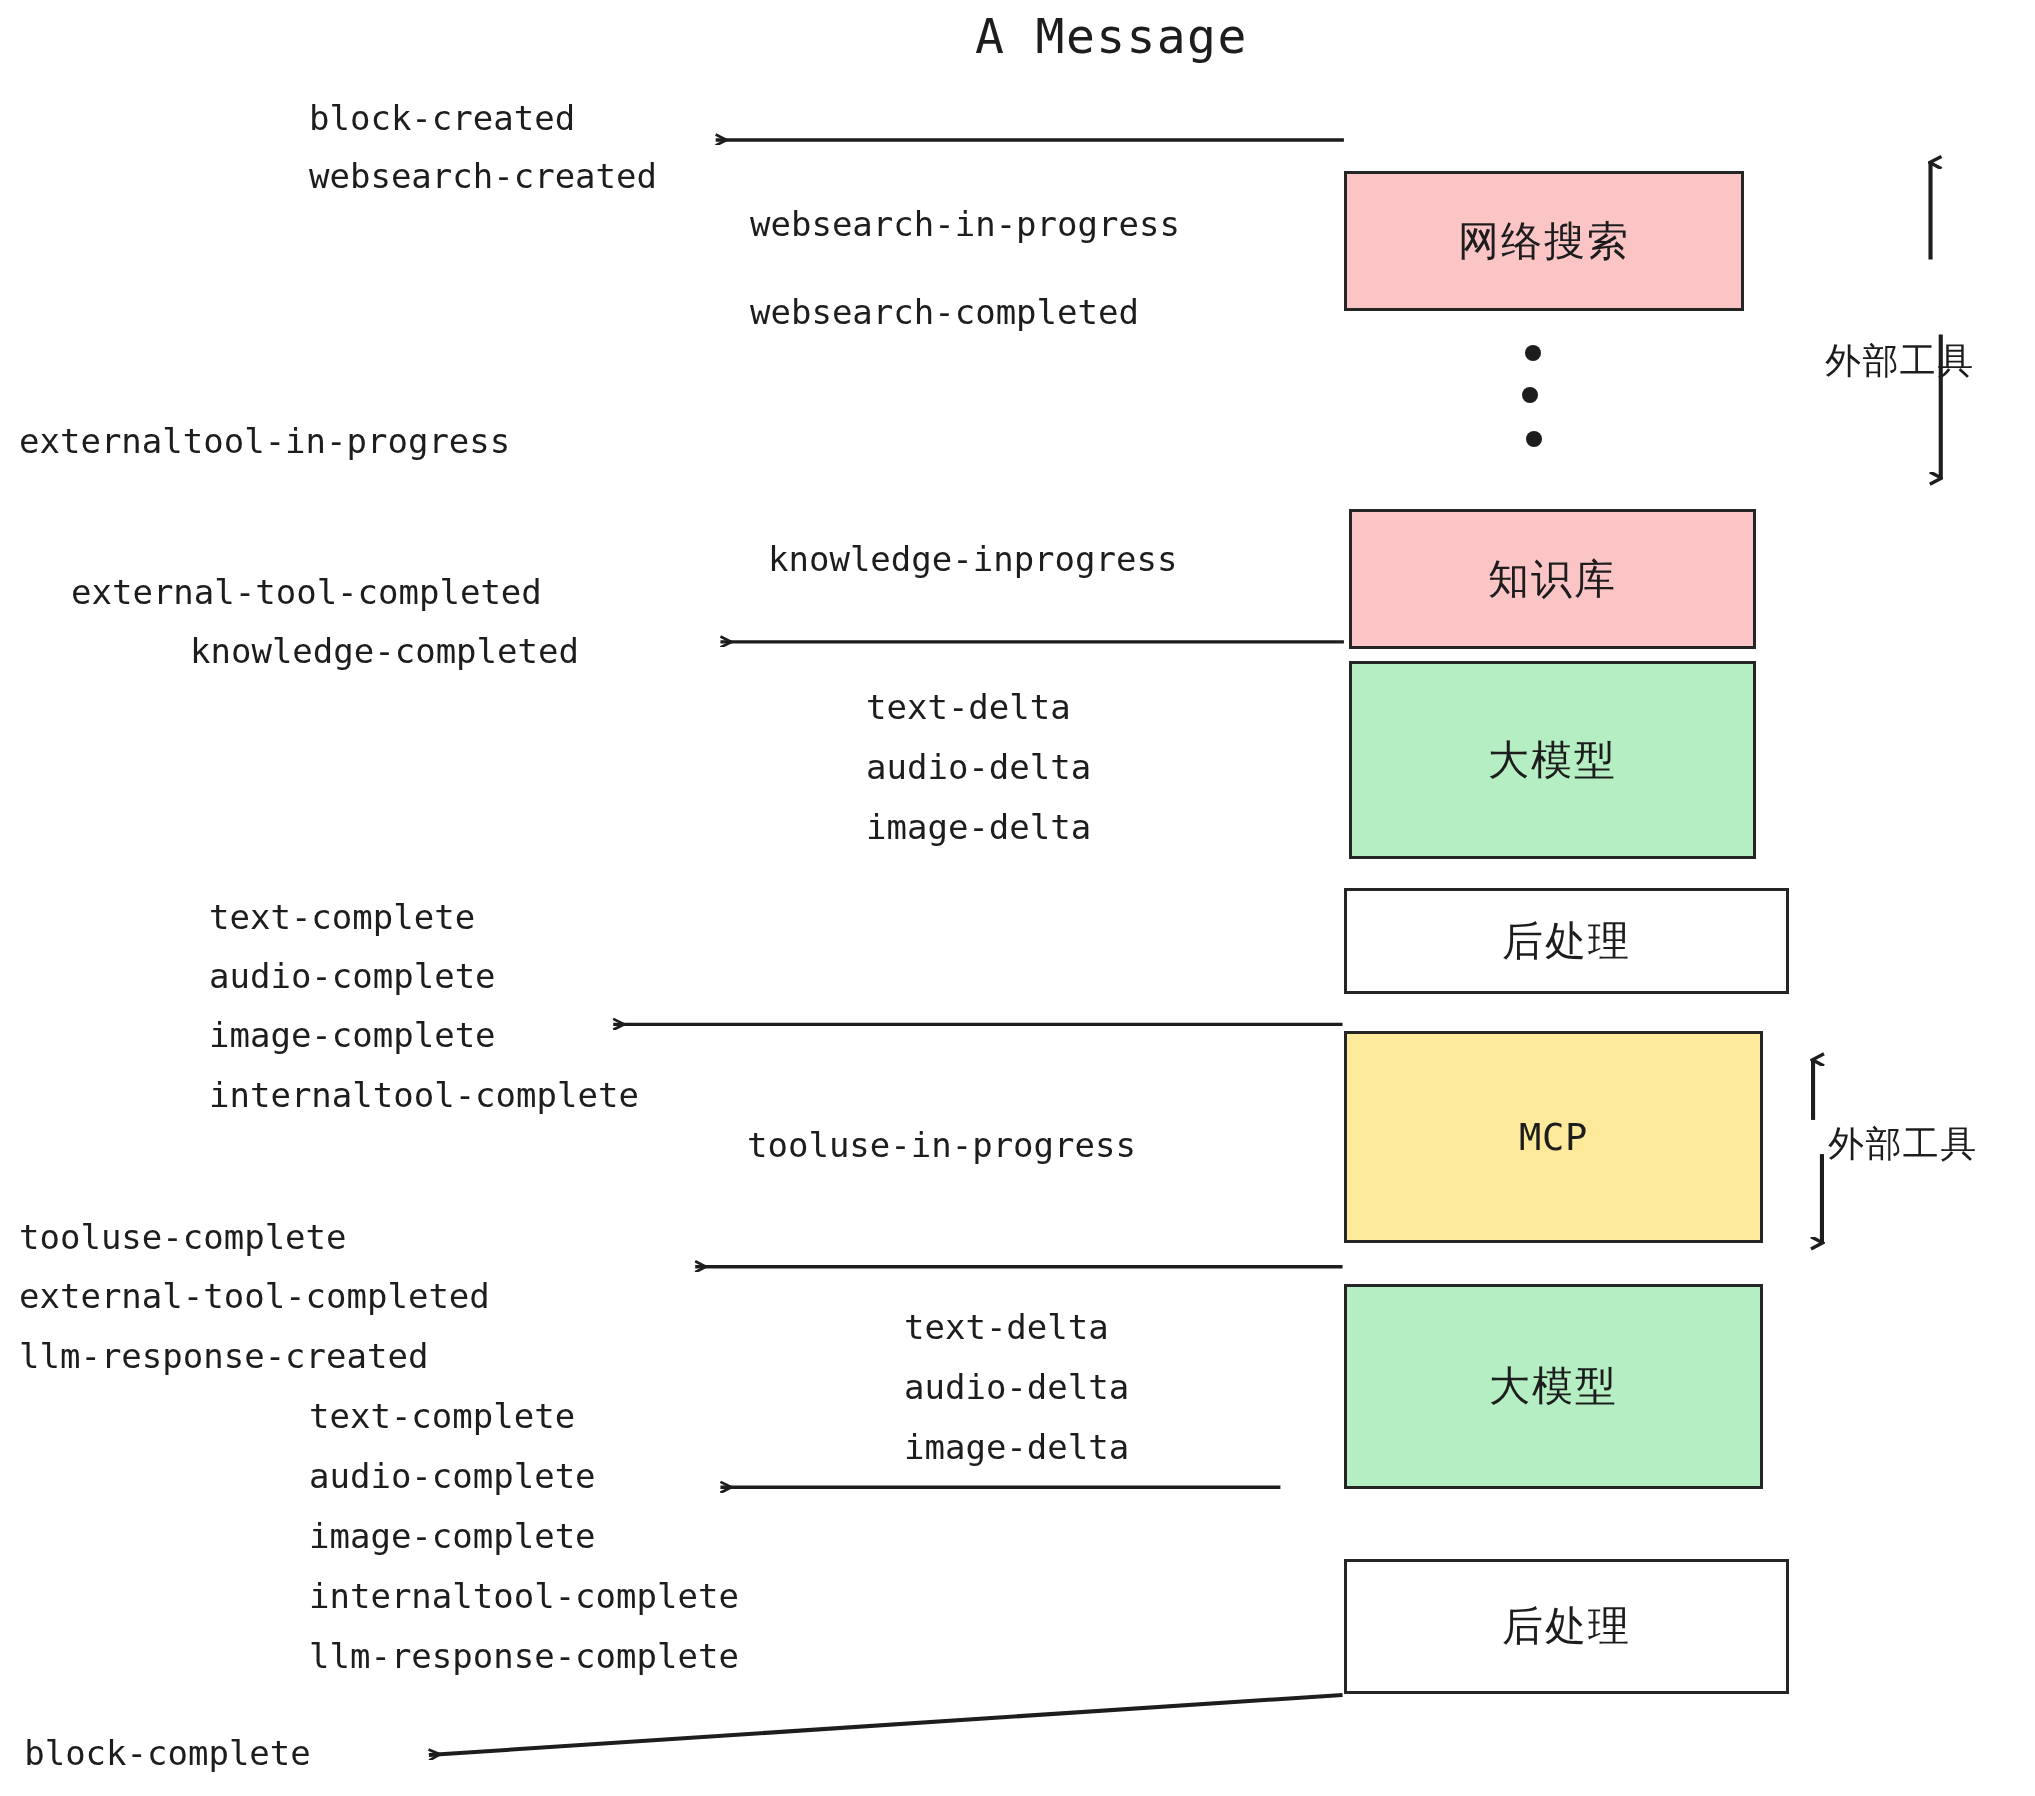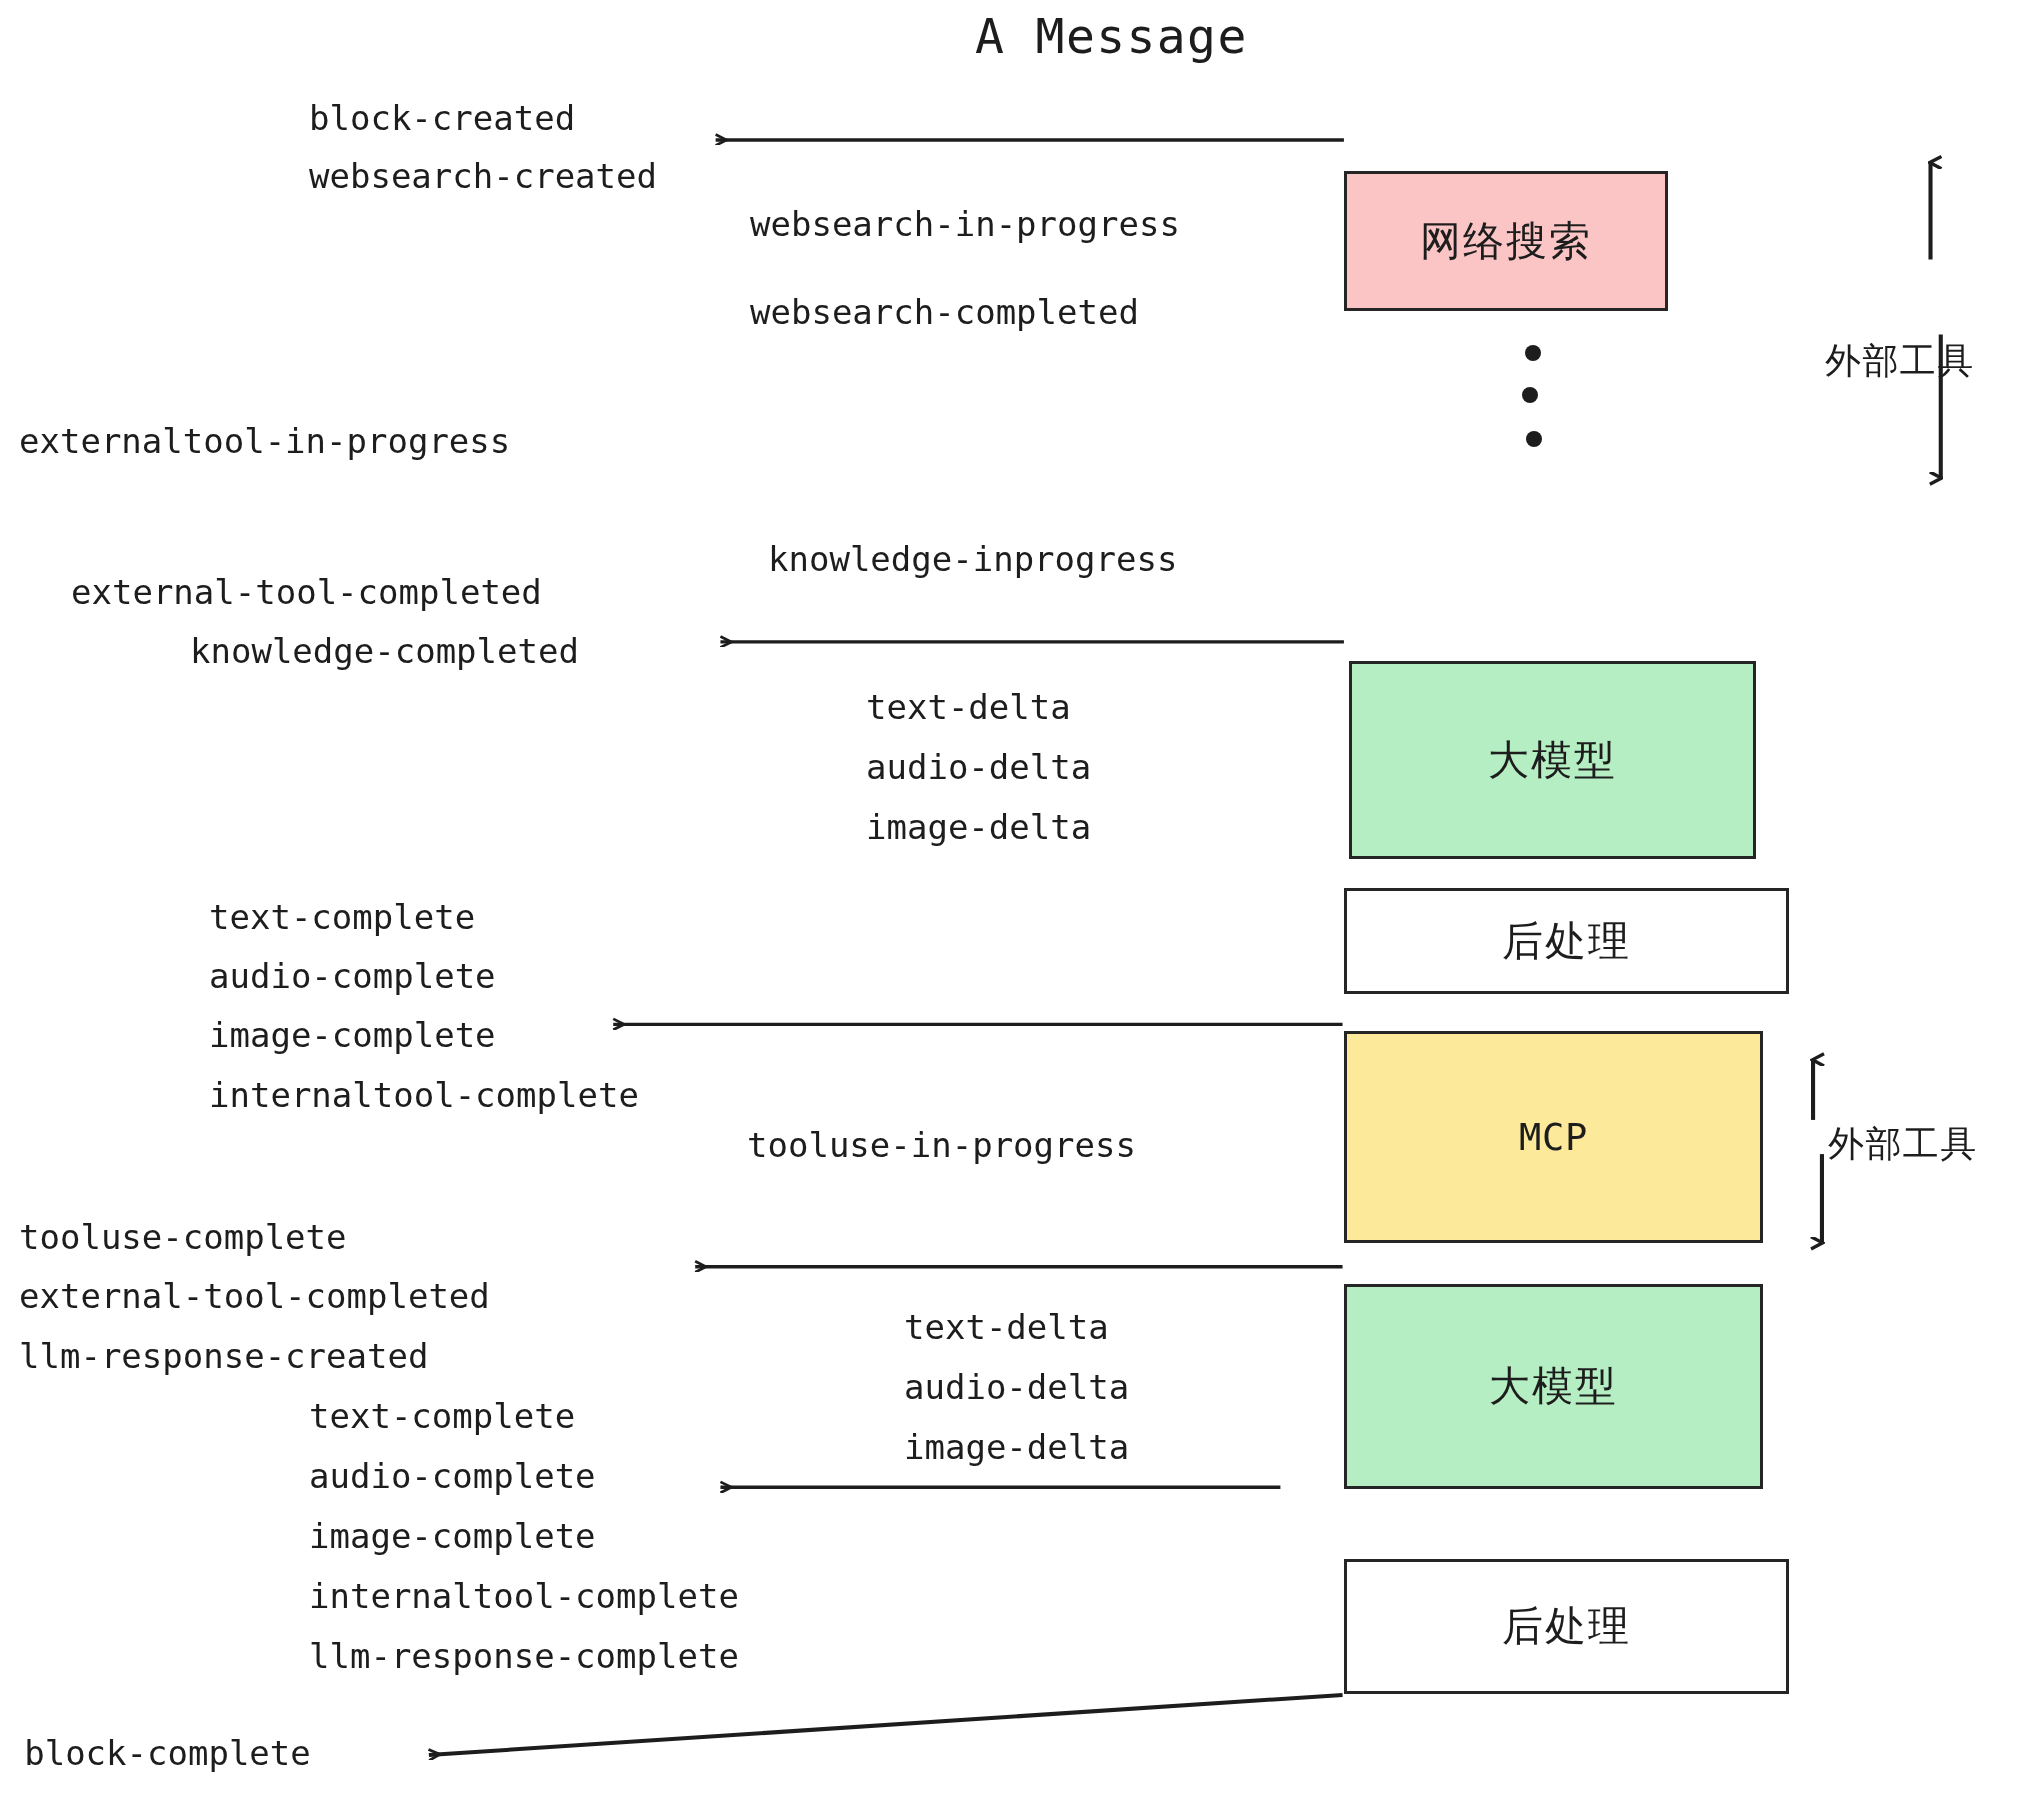--- a/index.html
+++ b/index.html
@@ -128,24 +128,27 @@
     </g>
 
     <g>
       <line x1="2655" y1="1640" x2="2655" y2="1552" stroke="#1d1d1d" stroke-width="6" marker-end="url(#ahu)"></line>
       <line x1="2668" y1="1690" x2="2668" y2="1820" stroke="#1d1d1d" stroke-width="6" marker-end="url(#ahu)"></line>
     </g>
   </svg>
 
   <div class="title" style="left:975px; top:8.2px;">A Message</div>
 
-  <div class="box" style="left:1344px; top:171px; width:324px; height:140px; background:#FBC5C5;">
+  <div class="box" style="left:1344px; top:171px; width:400px; height:140px; background:#FBC5C5;">
     <span class="box-label">网络搜索</span>
   </div>
 
+  <div class="box" style="left:1349px; top:509px; width:407px; height:140px; background:#FBC5C5;">
+    <span class="box-label">知识库</span>
+  </div>
 
   <div class="box" style="left:1349px; top:661px; width:407px; height:198px; background:#B4EEC2;">
     <span class="box-label">大模型</span>
   </div>
 
   <div class="box" style="left:1344px; top:888px; width:445px; height:106px; background:#FFFFFF;">
     <span class="box-label">后处理</span>
   </div>
 
   <div class="box" style="left:1344px; top:1031px; width:419px; height:212px; background:#FCE99A;">

